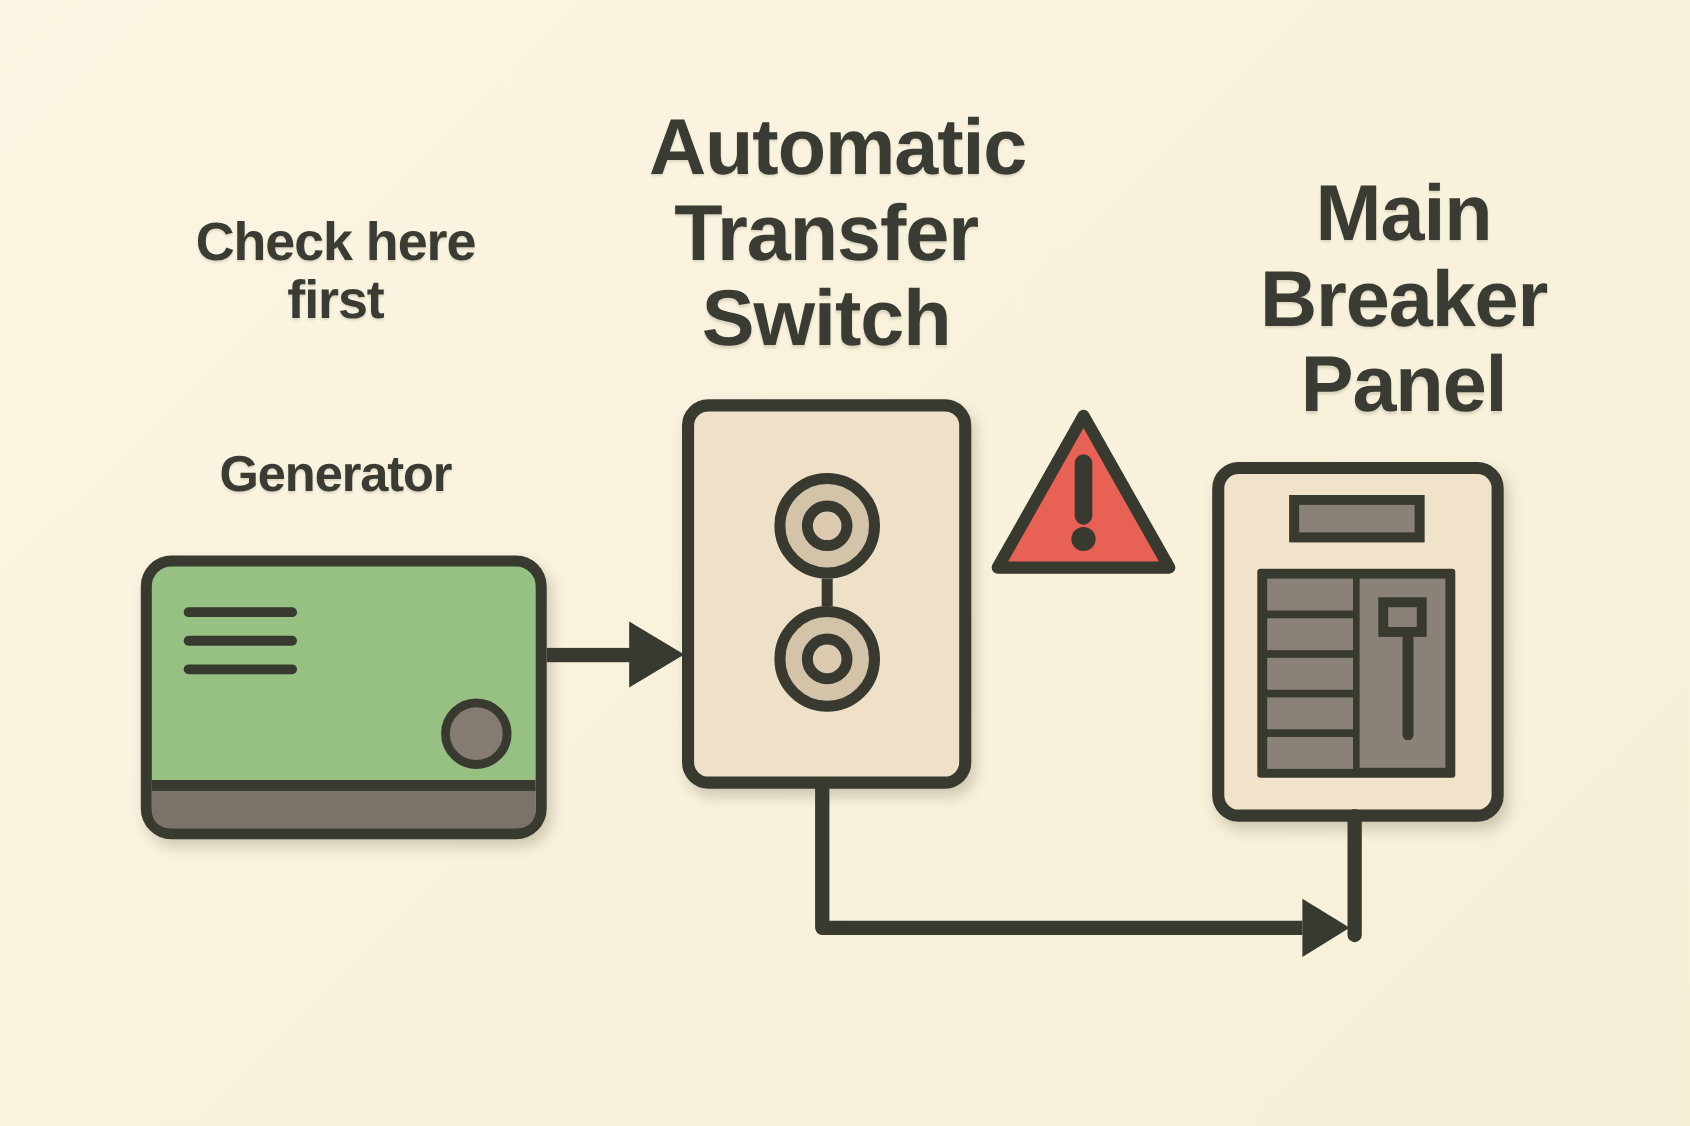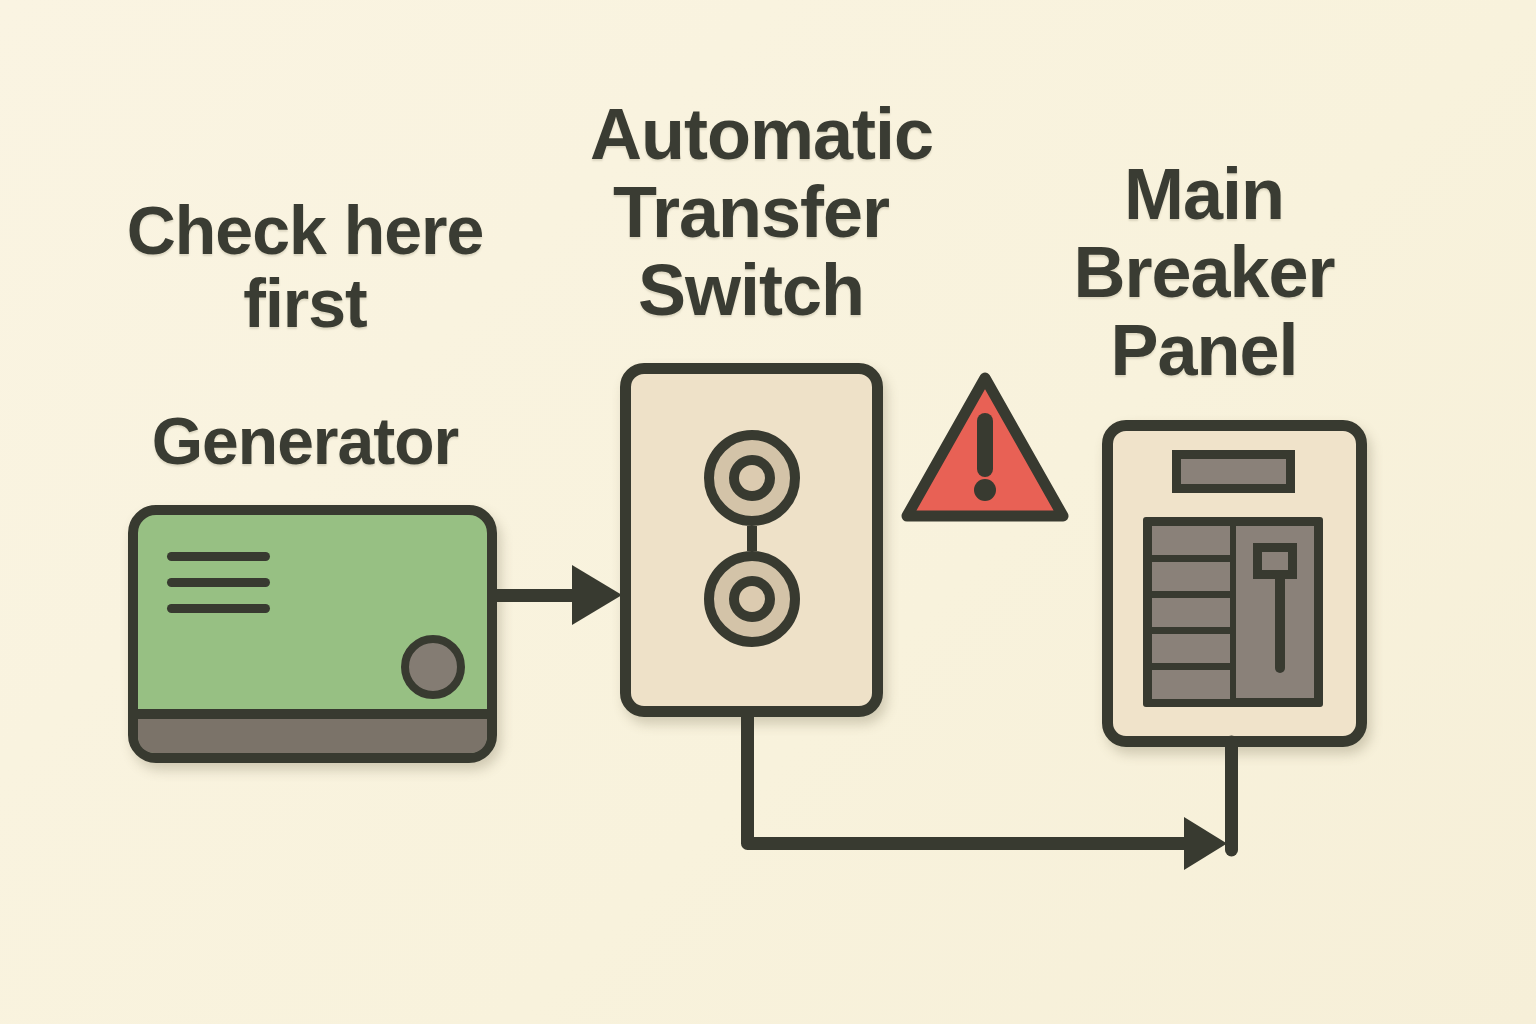--- a/index.html
+++ b/index.html
@@ -20,24 +20,24 @@
   body{font-family:"Liberation Sans",sans-serif;background:var(--bg);}
   #canvas{
     position:relative;width:1536px;height:1024px;overflow:hidden;
     background:linear-gradient(135deg,#faf4e2 0%,#f8f2dc 60%,#f6efd8 100%);
   }
   .lbl{
     position:absolute;text-align:center;font-weight:700;color:var(--text);
     white-space:pre-line;line-height:1.08;letter-spacing:-1px;
     text-shadow:0 2px 2px rgba(95,88,60,0.18);
   }
-  .lbl-check{left:95px;top:194px;width:420px;font-size:68px;}
-  .lbl-generator{left:95px;top:406px;width:420px;font-size:66px;}
+  .lbl-check{left:95px;top:194px;width:420px;font-size:49px;}
+  .lbl-generator{left:95px;top:406px;width:420px;font-size:46px;}
   .lbl-ats{left:590px;top:96px;width:322px;font-size:72px;}
-  .lbl-panel{left:1028px;top:156px;width:352px;font-size:72px;}
+  .lbl-panel{left:1100px;top:156px;width:352px;font-size:72px;}
   .lbl-failure{left:901px;top:532px;width:180px;font-size:44px;letter-spacing:0;}
 
   
   .gen{
     position:absolute;left:128px;top:505px;width:369px;height:258px;
     background:var(--green);border:10px solid var(--dark);border-radius:28px;
     box-shadow:4px 7px 12px rgba(90,83,55,0.25);
   }
   .gen-vent{position:absolute;left:29px;width:103px;height:9px;background:var(--dark);border-radius:5px;}
   .gen-vent.v1{top:37px;} .gen-vent.v2{top:63px;} .gen-vent.v3{top:89px;}

